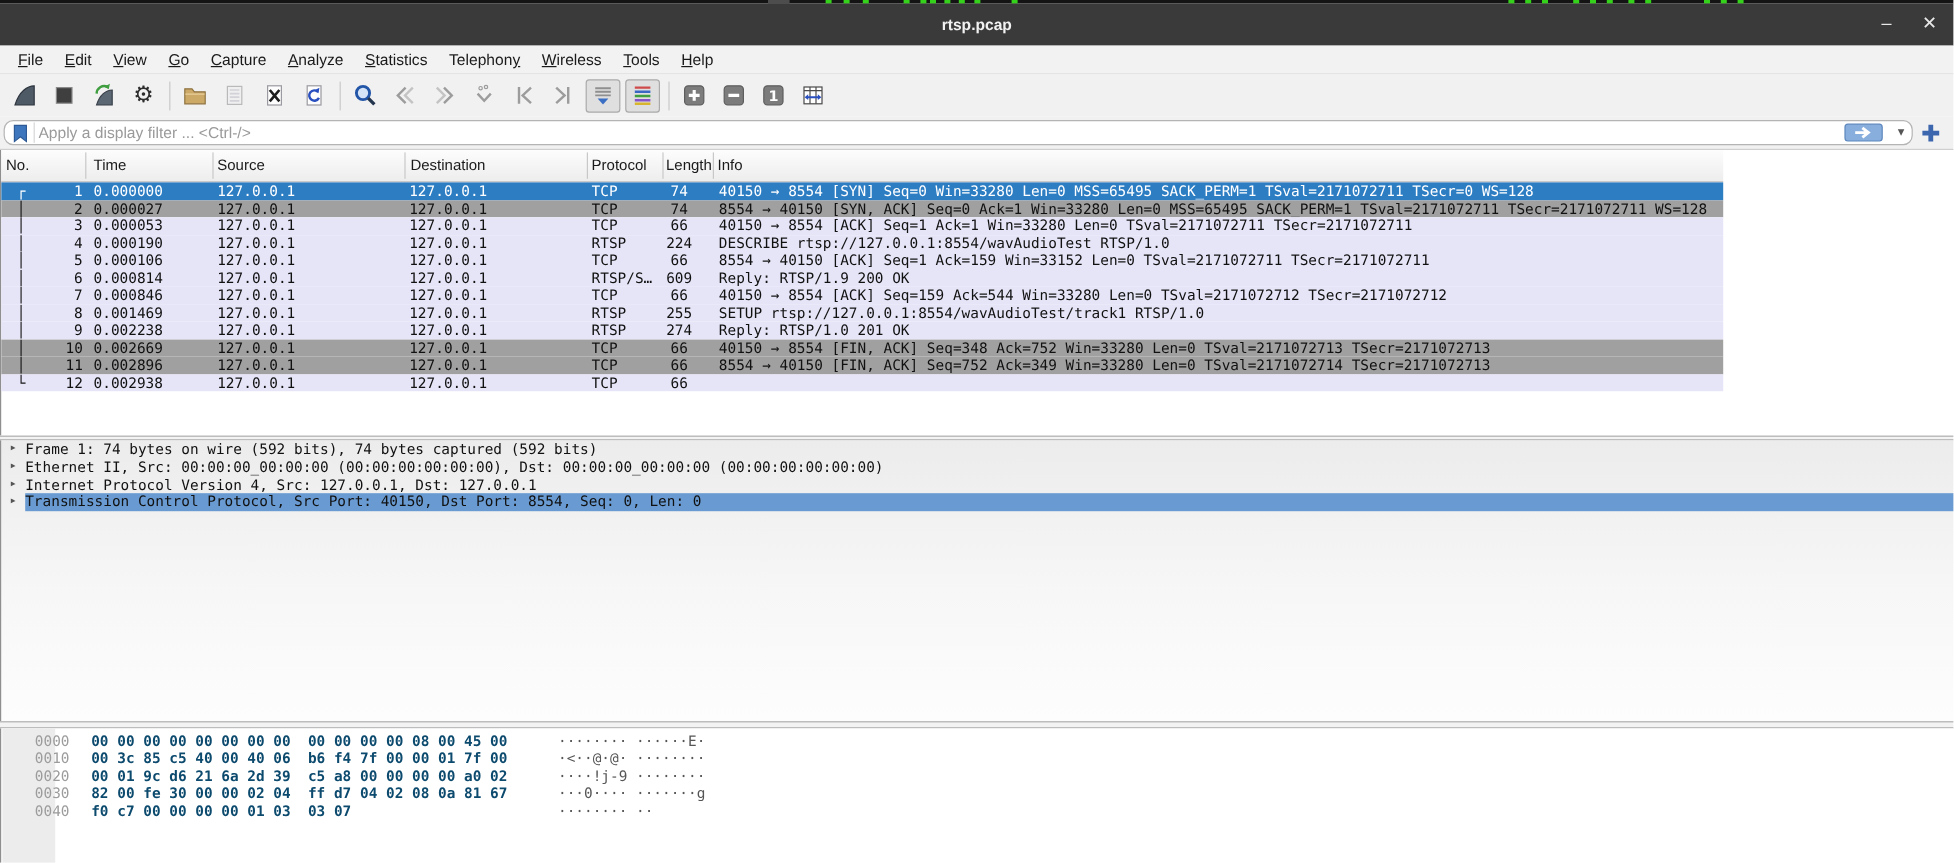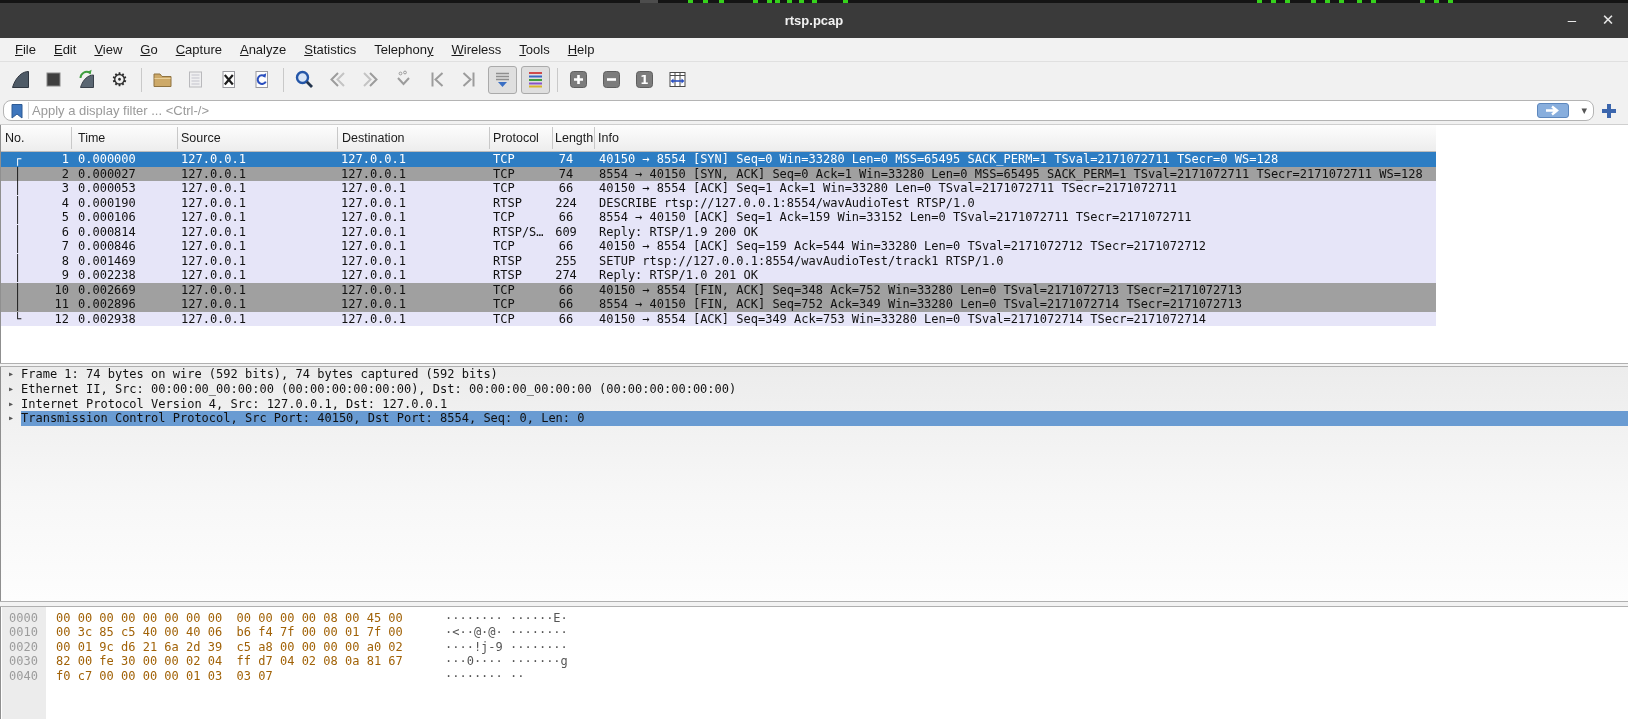--- a/index.html
+++ b/index.html
@@ -87,25 +87,25 @@
   .drow { position:relative; height:14.8px; font-family:"DejaVu Sans Mono", monospace; font-size:12px;
           line-height:14.8px; white-space:nowrap; display:flex; }
   .drow .arrow { width:20px; text-align:center; font-size:10px; color:#555; flex:0 0 20px; }
   .drow .dtext { flex:1 1 auto; color:#111; }
   .drow.selected .dtext { background:#699bd2; }
 
   
   #hex-pane { position:absolute; left:0; top:607px; width:1628px; height:112px; background:#fff;
               border-left:1px solid #8f8f8f; }
   #hex-offset-col { position:absolute; left:1px; top:0; width:44px; height:112px; background:#ececec; }
-  #hex-rows { position:absolute; left:0; top:4px; width:1628px; }
+  #hex-rows { position:absolute; left:0; top:4px; width:1628px;padding-left:20px; }
   .hrow { position:relative; height:14.4px; font-family:"DejaVu Sans Mono", monospace; font-size:12px;
           line-height:14.4px; white-space:pre; }
   .h-off { position:absolute; left:8px; color:#9c9c9c; }
-  .h-hex { position:absolute; left:55px; color:#a16207; }
+  .h-hex { position:absolute; left:55px; color:#0c4a6e;font-weight:bold; }
   .h-asc { position:absolute; left:444px; color:#555; }
 </style>
 </head>
 <body>
 
 <div id="window">
 
   <div id="top-strip">
       <div class="notch"></div>
       <div class="dash" style="left: 688px;"></div>
@@ -428,21 +428,20 @@
           <span class="pc c-info">8554 → 40150 [FIN, ACK] Seq=752 Ack=349 Win=33280 Len=0 TSval=2171072714 TSecr=2171072713</span>
         </div>
         <div class="prow normal">
           <span class="pc c-br">└</span>
           <span class="pc c-no">12</span>
           <span class="pc c-time">0.002938</span>
           <span class="pc c-src">127.0.0.1</span>
           <span class="pc c-dst">127.0.0.1</span>
           <span class="pc c-proto">TCP</span>
           <span class="pc c-len">66</span>
-          <span class="pc c-info">40150 → 8554 [ACK] Seq=349 Ack=753 Win=33280 Len=0 TSval=2171072714 TSecr=2171072714</span>
         </div>
       </div>
   </div>
 
   <div id="split1" class="splitter"></div>
 
   <div id="details-pane">
       <div class="drow">
         <span class="arrow">▸</span>
         <span class="dtext">Frame 1: 74 bytes on wire (592 bits), 74 bytes captured (592 bits)</span>

